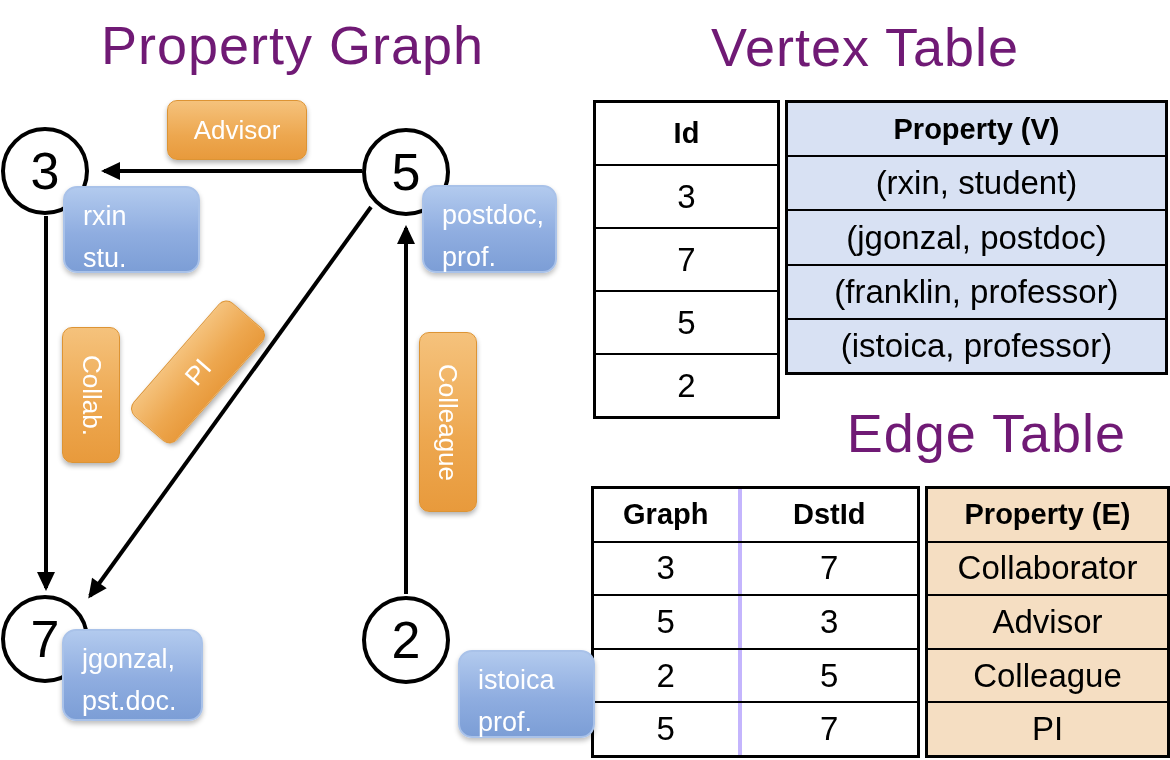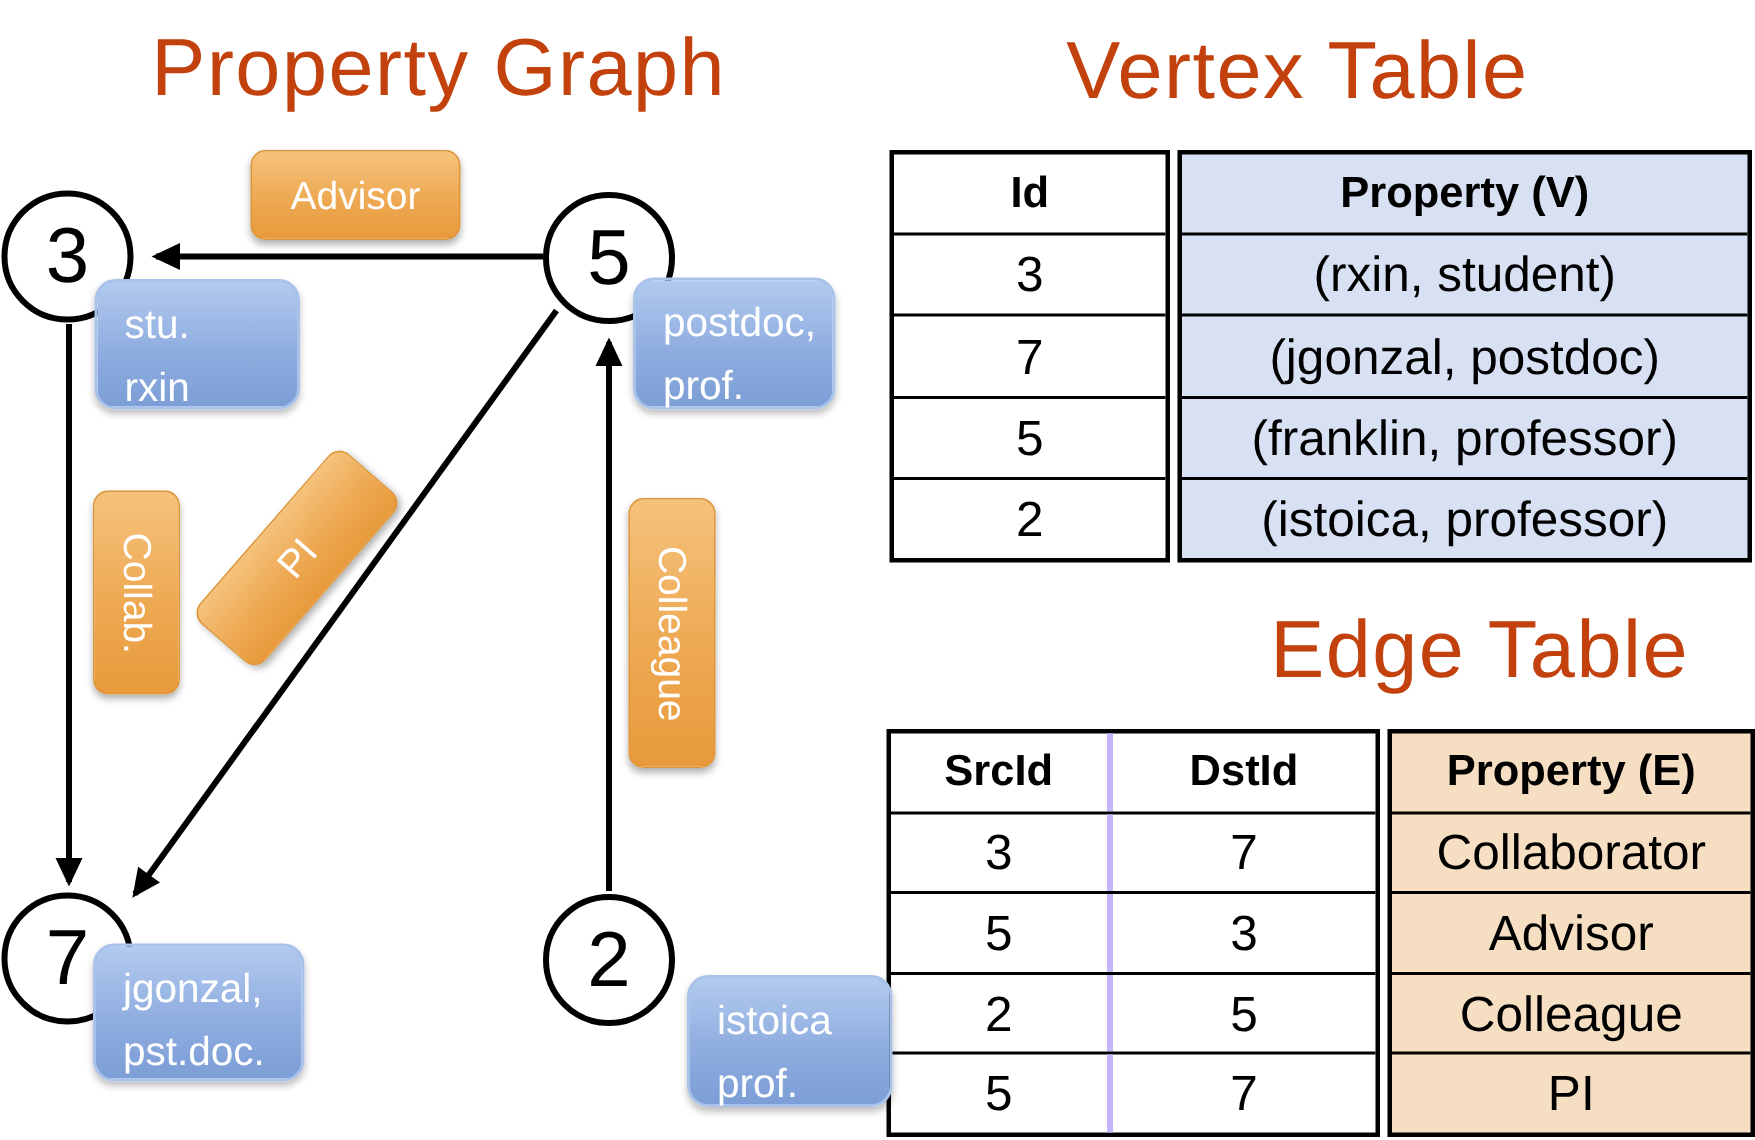--- a/index.html
+++ b/index.html
@@ -2,21 +2,21 @@
 <html><head>
 <meta charset="utf-8">
 <style>
   html,body { margin:0; padding:0; background:#fff; }
   #stage {
     position:relative; width:1170px; height:760px; overflow:hidden;
     font-family:"Liberation Sans", sans-serif; background:#fff; color:#000;
   }
   .title {
     position:absolute; font-size:54px; font-weight:300; letter-spacing:1px;
-    text-align:center; white-space:nowrap; color:#c2410c;
+    text-align:center; white-space:nowrap; color:#701a75;
   }
   
   .node {
     position:absolute; width:88px; height:88px; box-sizing:border-box;
     border:4px solid #000; border-radius:50%; background:#fff;
     display:flex; align-items:center; justify-content:center;
     font-size:52px; font-weight:300; z-index:2;
   }
   .propbox {
     position:absolute; box-sizing:border-box; z-index:3;
@@ -80,22 +80,22 @@
     <span>5</span>
   </div>
   <div class="node" style="left:1px; top:595px;">
     <span>7</span>
   </div>
   <div class="node" style="left:362px; top:596px;">
     <span>2</span>
   </div>
 
   <div class="propbox" style="left:63px; top:186px; width:137px; height:87px;">
+    <div>rxin</div>
     <div>stu.</div>
-    <div>rxin</div>
   </div>
   <div class="propbox" style="left:422px; top:185px; width:135px; height:88px;">
     <div>postdoc,</div>
     <div>prof.</div>
   </div>
   <div class="propbox" style="left:62px; top:629px; width:141px; height:92px;">
     <div>jgonzal,</div>
     <div>pst.doc.</div>
   </div>
   <div class="propbox" style="left:421px; top:650px; width:137px; height:88px;margin-left:37px;">
@@ -111,21 +111,21 @@
   </div>
   <div class="elabel" style="left:123px; top:343px; width:150px; height:58px; transform:rotate(-49deg);">
     <span>PI</span>
   </div>
   <div class="elabel" style="left:419px; top:332px; width:58px; height:180px;">
     <span class="vert">Colleague</span>
   </div>
 
   <div class="title" style="left:585px; top:16px; width:560px;">Vertex Table</div>
 
-  <div class="tbl" style="left:593px; top:100px; width:187px; height:275px;">
+  <div class="tbl" style="left:593px; top:100px; width:187px; height:319px;">
     <div class="trow">
         <div class="tcell">Id</div>
       </div>
     <div class="trow">
         <div class="tcell">3</div>
       </div>
     <div class="trow">
         <div class="tcell">7</div>
       </div>
     <div class="trow">
@@ -151,21 +151,21 @@
       </div>
     <div class="trow">
         <div class="tcell">(istoica, professor)</div>
       </div>
   </div>
 
   <div class="title" style="left:566px; top:402px; width:560px;text-align:right;">Edge Table</div>
 
   <div class="tbl" style="left:591px; top:486px; width:329px; height:272px;">
     <div class="trow">
-      <div class="tcell" style="flex:45;">SrcId</div>
+      <div class="tcell" style="flex:45;">Graph</div>
       <div class="tcell" style="flex:55;">DstId</div>
     </div>
     <div class="trow">
       <div class="tcell" style="flex:45;">3</div>
       <div class="tcell" style="flex:55;">7</div>
     </div>
     <div class="trow">
       <div class="tcell" style="flex:45;">5</div>
       <div class="tcell" style="flex:55;">3</div>
     </div>

